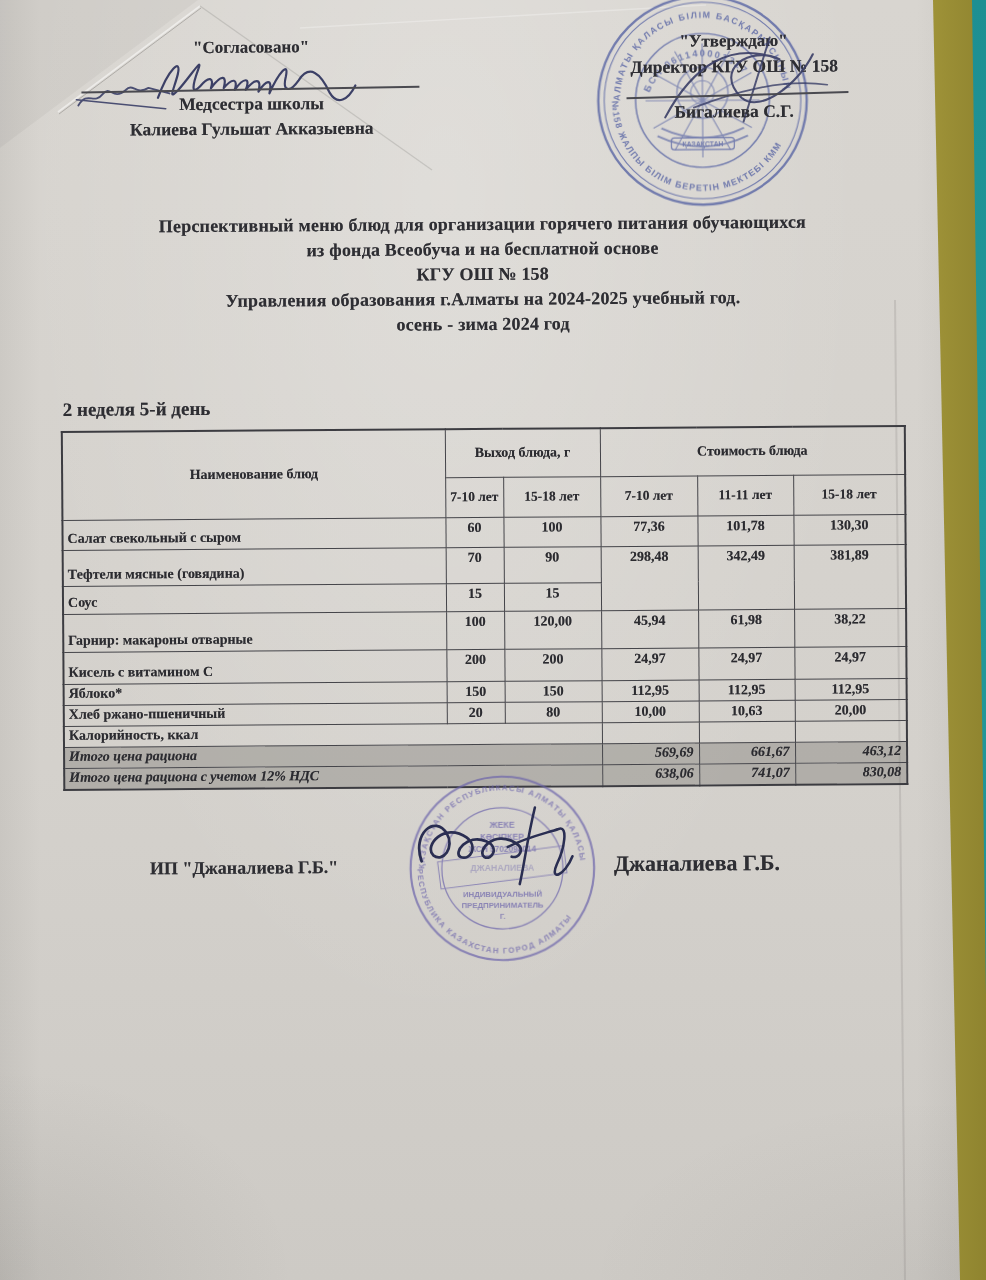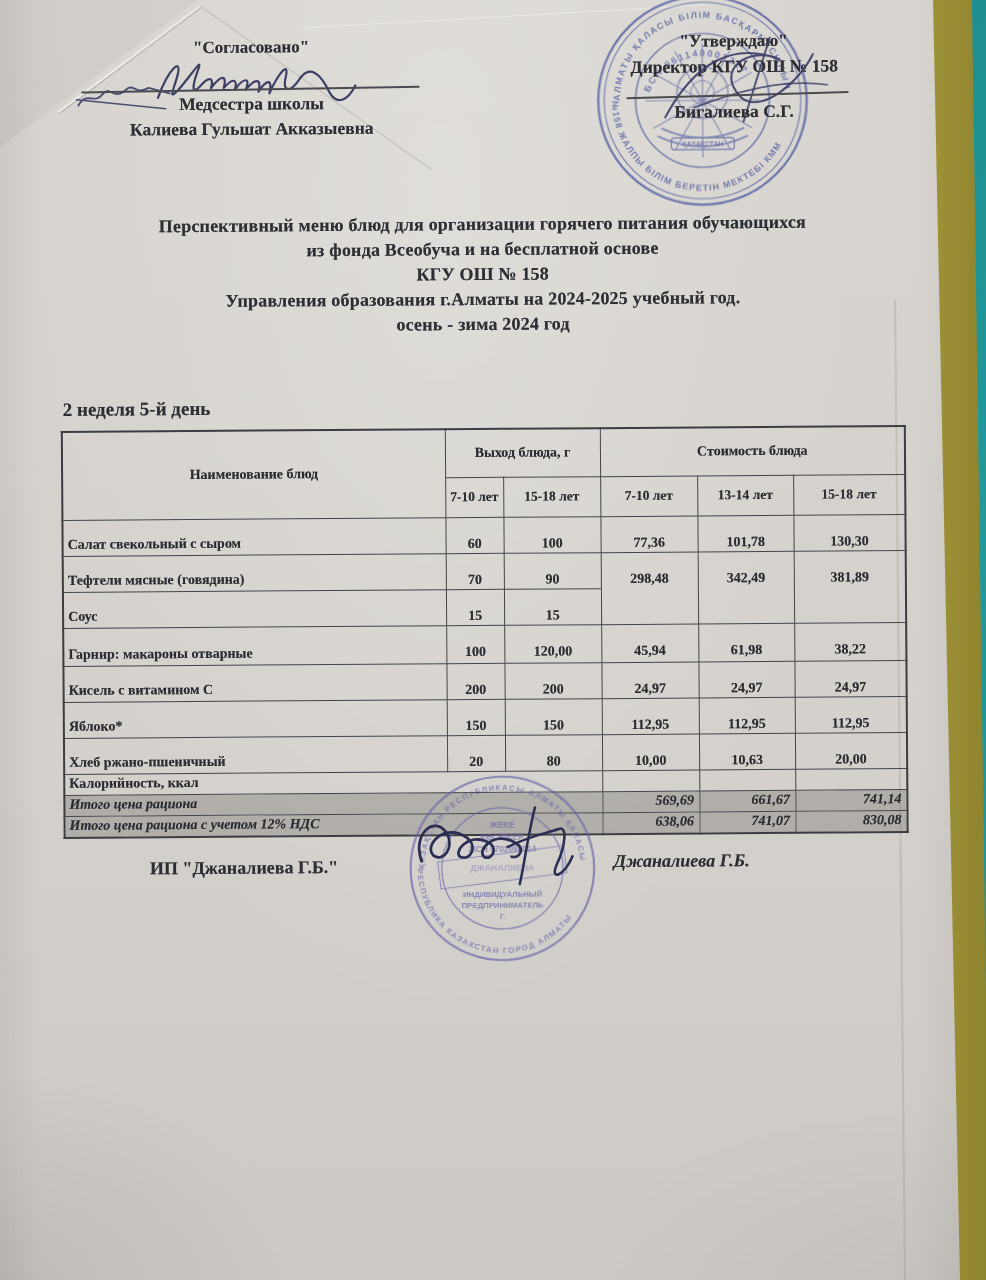--- a/index.html
+++ b/index.html
@@ -41,21 +41,21 @@
     position:absolute;left:62px;top:428px;width:843px;
     border-collapse:collapse;table-layout:fixed;
     font-size:14.5px;font-weight:bold;color:#2b2b30;
     border:2.2px solid #3c3c41;
   }
   table.menu-table td{border:1.5px solid #45454a;overflow:hidden;
     text-shadow:0 0 0.4px rgba(43,43,48,0.5);}
   td.th{text-align:center;vertical-align:middle;font-size:14px;}
   td.th-age{text-align:center;vertical-align:middle;font-size:13.5px;margin-top:27px;}
   td.cell-name{text-align:left;vertical-align:bottom;padding:1px 4px 3px 4px;font-size:14px;}
-  td.cell-val{text-align:center;vertical-align:top;padding-top:18px;font-size:14px;}
+  td.cell-val{text-align:center;vertical-align:top;padding-top:2px;font-size:14px;}
   tr.hdr1{height:48px;}  tr.hdr2{height:40px;}
   tr.r0{height:30px;} tr.r1{height:36px;} tr.r2{height:28px;} tr.r3{height:38px;}
   tr.r4{height:32px;} tr.r5{height:20px;} tr.r6{height:21px;} tr.r7{height:20px;}
   tr.r8{height:17px;} tr.r9{height:18px;}
   tr.row-total td{background:rgba(122,119,114,0.38);font-style:italic;}
   tr.row-total td.cell-val{text-align:right;padding-right:5px;vertical-align:middle;padding-top:0;}
   tr.row-total td.cell-name{vertical-align:middle;}
 </style>
 </head>
 <body>
@@ -149,21 +149,21 @@
     <tbody>
     <tr class="hdr1">
       <td class="th" rowspan="2">Наименование блюд</td>
       <td class="th" colspan="2">Выход блюда, г</td>
       <td class="th" colspan="3">Стоимость блюда</td>
     </tr>
     <tr class="hdr2">
       <td class="th-age">7-10 лет</td>
       <td class="th-age">15-18 лет</td>
       <td class="th-age">7-10 лет</td>
-      <td class="th-age">13-14 лет</td>
+      <td class="th-age">11-11 лет</td>
       <td class="th-age">15-18 лет</td>
     </tr>
     <tr class="r0">
       <td class="cell-name">Салат свекольный с сыром</td>
       <td class="cell-val">60</td>
       <td class="cell-val">100</td>
       <td class="cell-val">77,36</td>
       <td class="cell-val">101,78</td>
       <td class="cell-val">130,30</td>
     </tr>
@@ -215,21 +215,21 @@
     <tr class="r7">
       <td class="cell-name" colspan="3">Калорийность, ккал</td>
       <td class="cell-val"></td>
       <td class="cell-val"></td>
       <td class="cell-val"></td>
     </tr>
     <tr class="r8 row-total">
       <td class="cell-name" colspan="3">Итого цена рациона</td>
       <td class="cell-val">569,69</td>
       <td class="cell-val">661,67</td>
-      <td class="cell-val">741,14</td>
+      <td class="cell-val">463,12</td>
     </tr>
     <tr class="r9 row-total">
       <td class="cell-name" colspan="3">Итого цена рациона с учетом 12% НДС</td>
       <td class="cell-val">638,06</td>
       <td class="cell-val">741,07</td>
       <td class="cell-val">830,08</td>
     </tr>
     </tbody>
   </table>
 
@@ -255,19 +255,19 @@
         <text x="105" y="145" font-size="8" text-anchor="middle">ПРЕДПРИНИМАТЕЛЬ</text>
         <text x="105" y="157" font-size="8" text-anchor="middle">Г.</text>
       </g>
     </svg>
     <svg class="sig" style="left:408px;top:800px;" width="196" height="108" viewBox="0 0 200 110">
       <path d="M12,62 C2,34 26,14 38,34 C46,48 34,64 24,56 C14,46 36,22 58,38 C70,47 62,62 52,58 C44,54 58,34 78,42 C92,48 84,62 76,58 C68,52 86,30 108,44 C118,50 112,60 104,58" stroke="#2a2e52" stroke-width="2.8"></path>
       <path d="M128,8 C120,40 116,70 112,86" stroke="#2a2e52" stroke-width="2.6"></path>
       <path d="M100,48 C120,38 140,34 152,30 C162,26 158,50 150,66 C142,84 158,78 166,58" stroke="#2a2e52" stroke-width="2.6"></path>
     </svg>
     <div class="txt" style="left:148px;top:856px;font-size:18px;">ИП "Джаналиева Г.Б."</div>
-    <div class="txt" style="left:612px;top:852px;font-size:18px;font-style:italic;">Джаналиева Г.Б.</div>
+    <div class="txt" style="left:612px;top:852px;font-size:22px;">Джаналиева Г.Б.</div>
   </div>
 
 </div>
 
 <div class="teal-strip"></div>
 <div class="gold-strip"></div>
 
 </body></html>

